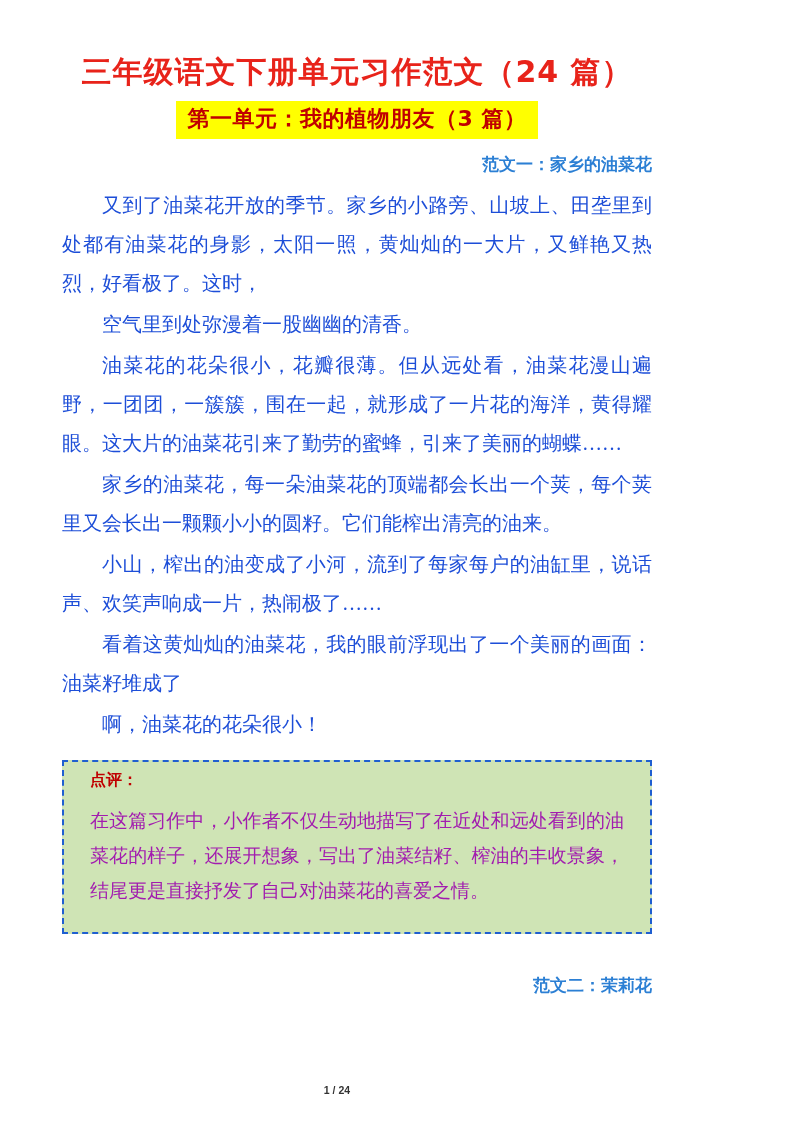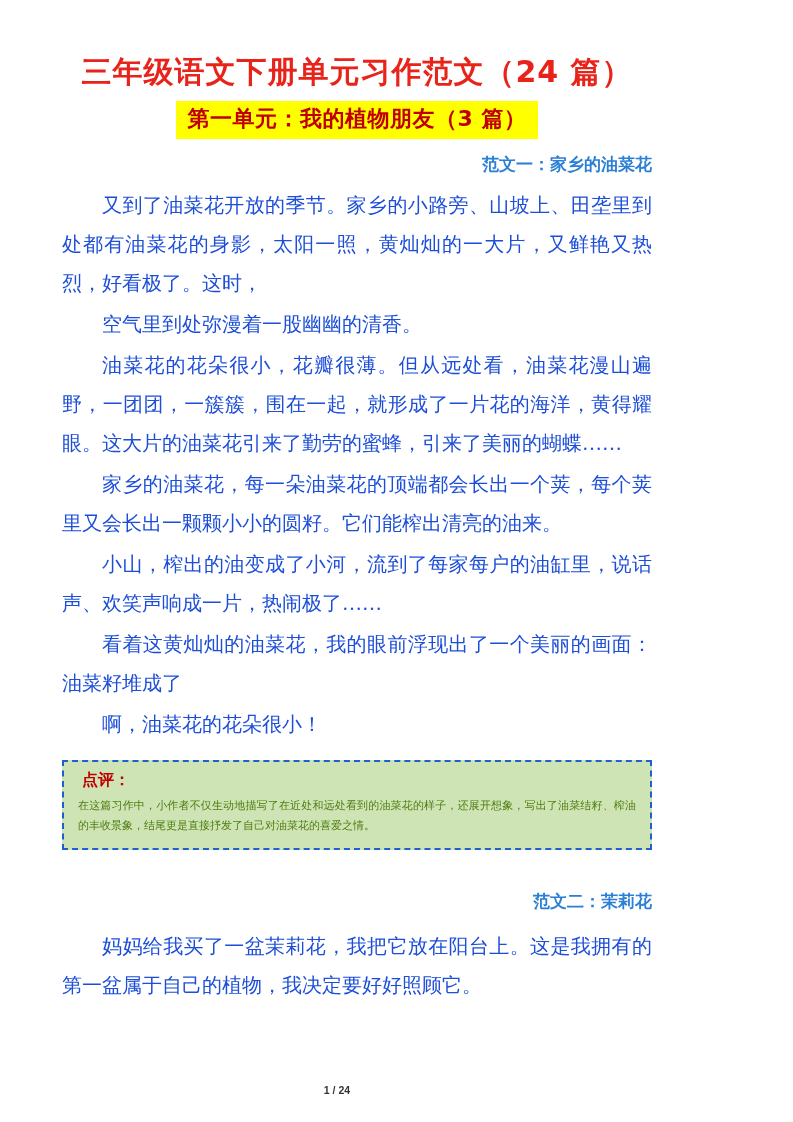--- a/index.html
+++ b/index.html
@@ -71,28 +71,28 @@
     border: 2px dashed #1f5fd0;
     background: #cfe4b5;
     margin: 16px 0 0 0;
     padding: 8px 14px 12px 14px;
     box-sizing: border-box;
   }
   .comment-label {
     color: #c00000;
     font-weight: bold;
     font-size: 16px;
-    margin: 0 0 4px 4px;
+    margin: 0 0 4px 12px;
     font-family: "DejaVu Sans", sans-serif;
   }
   .comment-text {
-    color: #4d7c0f;
-    font-size: 11px;
+    color: #a21caf;
+    font-size: 19px;
     line-height: 1.85;
-    margin: 0;
+    margin: 12px;
     text-align: justify;
     font-family: "Liberation Serif", serif;
   }
   .footer {
     position: absolute;
     left: 0;
     bottom: 26px;
     width: 674px;
     text-align: center;
     font-size: 10.5px;
@@ -122,19 +122,18 @@
   <p class="para">看着这黄灿灿的油菜花，我的眼前浮现出了一个美丽的画面：油菜籽堆成了</p>
   <p class="para">啊，油菜花的花朵很小！</p>
 
   <div class="comment-box">
     <div class="comment-label">点评：</div>
     <div class="comment-text">在这篇习作中，小作者不仅生动地描写了在近处和远处看到的油菜花的样子，还展开想象，写出了油菜结籽、榨油的丰收景象，结尾更是直接抒发了自己对油菜花的喜爱之情。</div>
   </div>
 
   <div class="essay-heading second">范文二：茉莉花</div>
 
-  <p class="para">妈妈给我买了一盆茉莉花，我把它放在阳台上。这是我拥有的第一盆属于自己的植物，我决定要好好照顾它。</p>
 
 </div>
 
 <div class="footer">
   <span>1 / 24</span>
 </div>
 
 </body></html>

